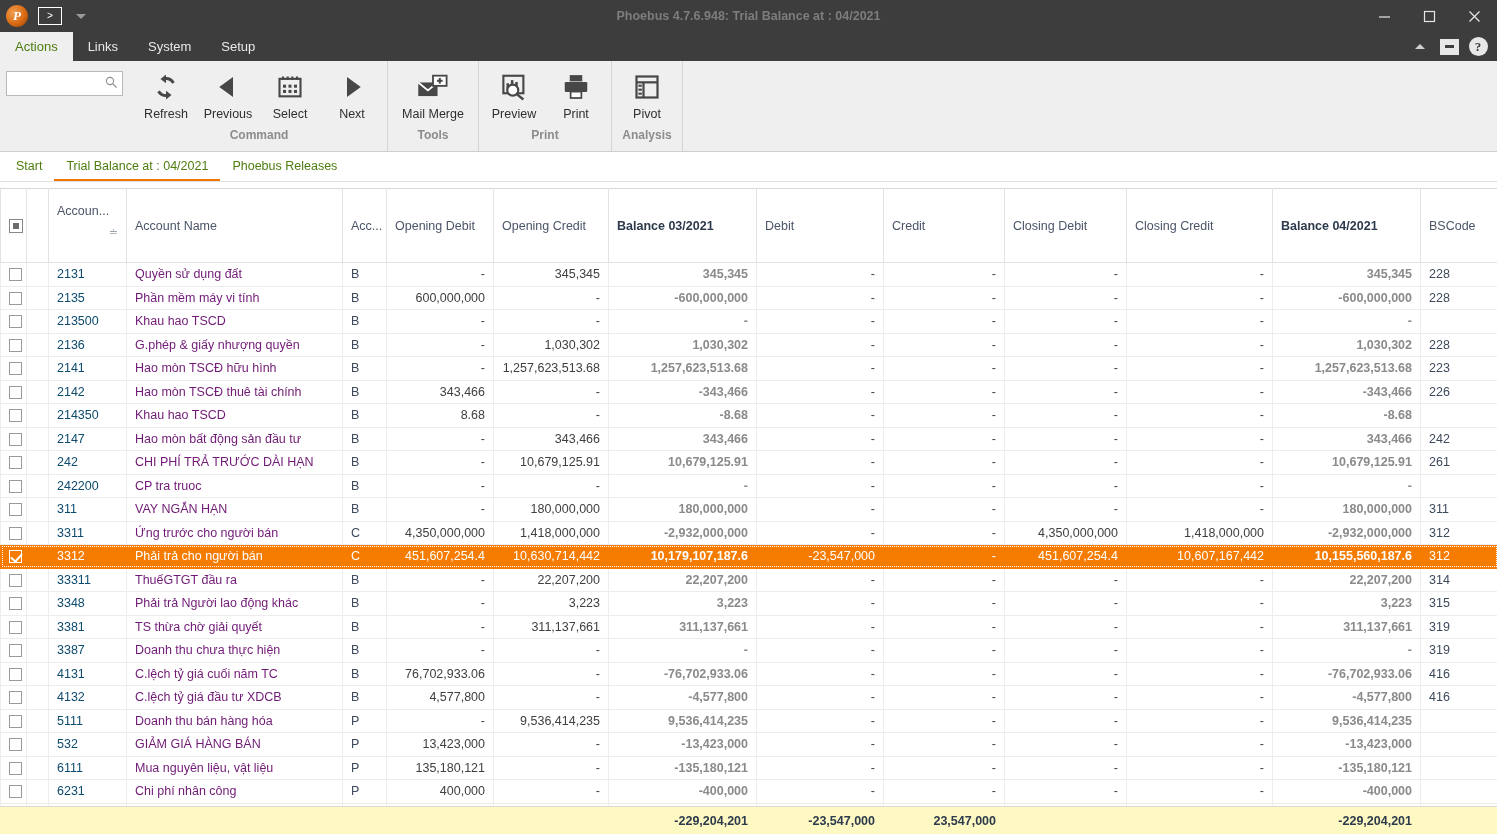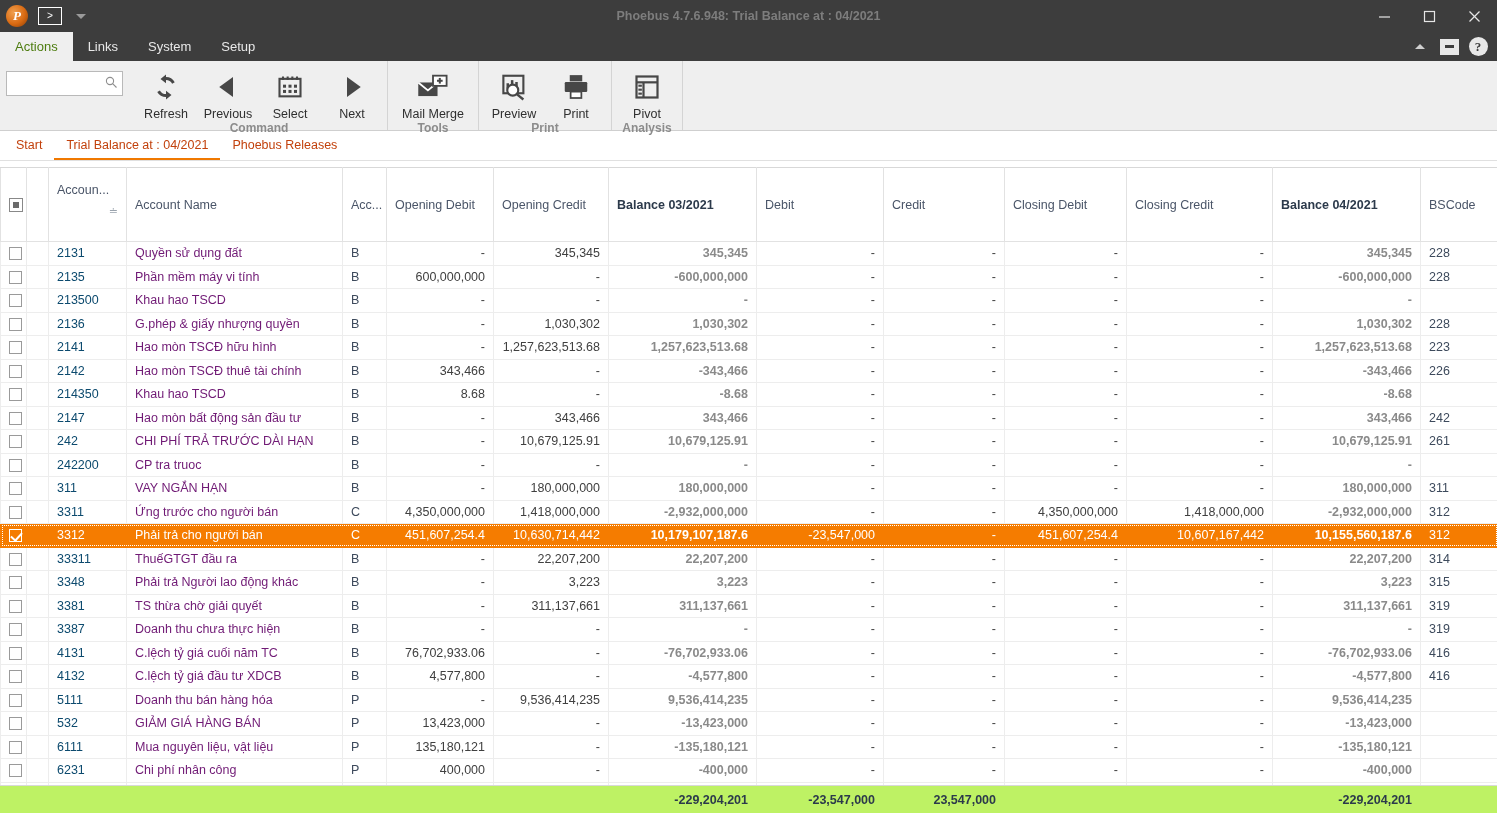--- a/index.html
+++ b/index.html
@@ -102,21 +102,21 @@
   .archive-ico {
     width: 19px; height: 16px; background: #e8e8e8; position: relative;
   }
   .archive-ico::after {
     content: ""; position: absolute; left: 5px; top: 6px;
     width: 9px; height: 3px; background: #3d3d3d;
   }
 
   
   .ribbon {
-    height: 70px;
+    height: 91px;
     background: #efefef;
     border-bottom: 1px solid #cfcfcf;
     display: flex;
     align-items: stretch;
   }
   .searchwrap {
     display: flex; align-items: flex-start;
     padding: 10px 8px 0 6px;
   }
   .searchbox {
@@ -158,21 +158,21 @@
   .doctabs {
     height: 30px;
     background: #ffffff;
     display: flex; align-items: stretch;
     padding-left: 4px;
     border-bottom: 1px solid #e0e0e0;
   }
   .dtab {
     display: flex; align-items: center;
     padding: 0 12px;
-    font-size: 12.5px; color: #c2410c;
+    font-size: 12.5px; color: #4d7c0f;
     border-bottom: 2px solid transparent;
     text-align: center;
   }
   .dtab.active { border-bottom-color: #f07800; }
 
   
   .gridwrap {
     position: relative;
     height: 624px;
     padding: 6px 0 0 0;
@@ -240,21 +240,21 @@
     position: absolute; left: 3px; top: 0px;
     width: 5px; height: 9px;
     border: solid #ffffff; border-width: 0 2px 2px 0;
     transform: rotate(42deg);
   }
   .sort-ico { float: right; color: #9aa3ad; font-size: 11px; line-height: 29px; }
 
   
   .footer {
     height: 28px;
-    background: #bef264;
+    background: #fef9c3;
     border-top: 1px solid #d9d9d9;
   }
   table.footer-tbl {
     border-collapse: collapse; table-layout: fixed; width: 1497px;
     font-size: 12.5px; font-weight: bold; color: #2c3a4b;
   }
   table.footer-tbl td { height: 27px; padding: 0 8px; text-align: right; white-space: nowrap; }
 </style>
 </head>
 <body>

